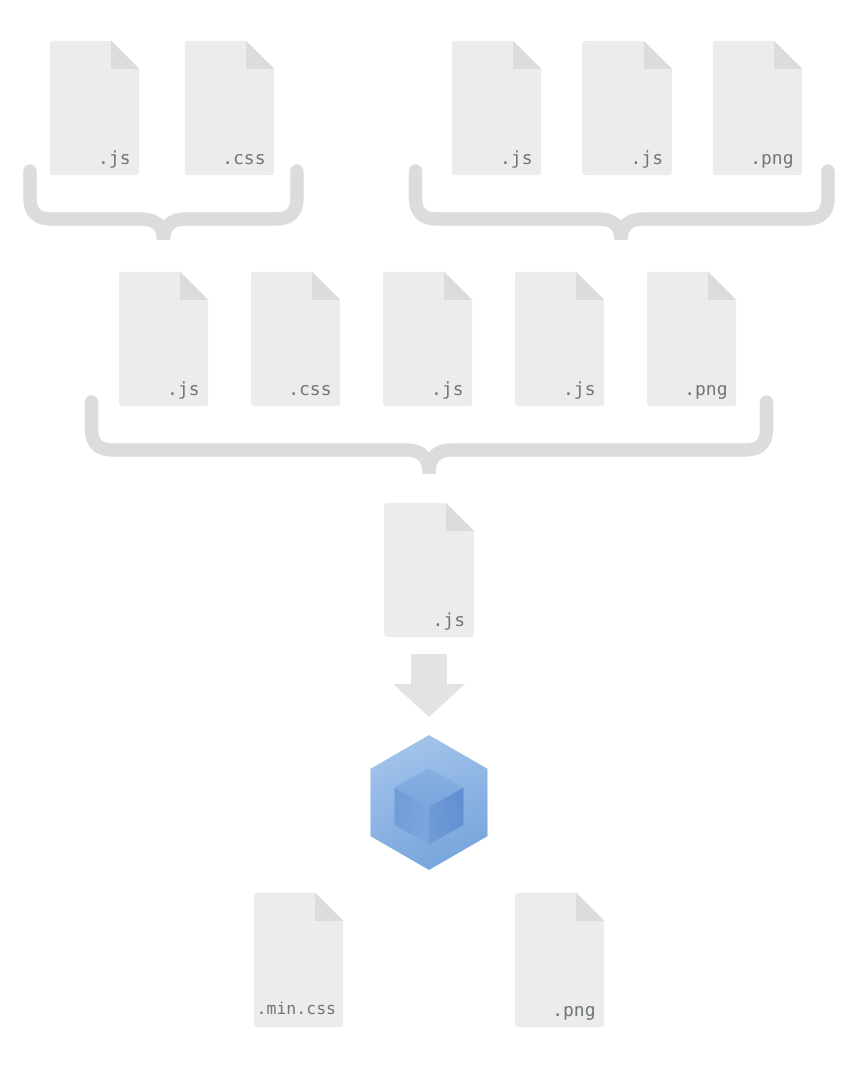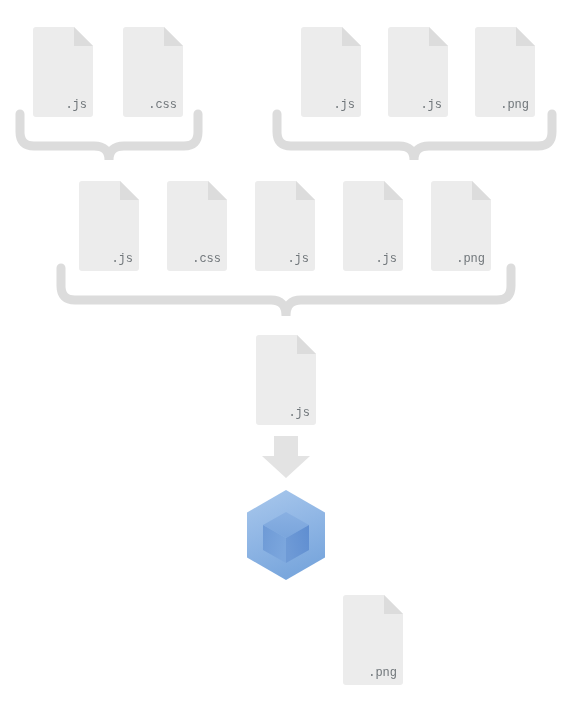--- a/index.html
+++ b/index.html
@@ -21,21 +21,20 @@
     left: 0; top: 0;
     width: 572px;
     height: 720px;
   }
 
   
   .file {
     position: absolute;
     width: 60px;
     height: 90px;
-    font-family: Liberation Mono, monospace;
   }
   .file .sheet {
     position: absolute;
     left: 0; top: 0;
     width: 60px;
     height: 90px;
     background: #ececec;
     border-radius: 3px;
     -webkit-clip-path: polygon(0 0, 41px 0, 60px 19px, 60px 90px, 0 90px);
     clip-path: polygon(0 0, 41px 0, 60px 19px, 60px 90px, 0 90px);
@@ -214,19 +213,24 @@
     <div class="fold"></div>
     <div class="ext">.png</div>
   </div>
 
   <div class="file" style="left:256px; top:335px;">
     <div class="sheet"></div>
     <div class="fold"></div>
     <div class="ext">.js</div>
   </div>
 
+  <div class="file" style="left:169px; top:595px;">
+    <div class="sheet"></div>
+    <div class="fold"></div>
+    <div class="ext small">.min.css</div>
+  </div>
   <div class="file" style="left:343px; top:595px;">
     <div class="sheet"></div>
     <div class="fold"></div>
     <div class="ext">.png</div>
   </div>
 
 </div>
 
 </body></html>

